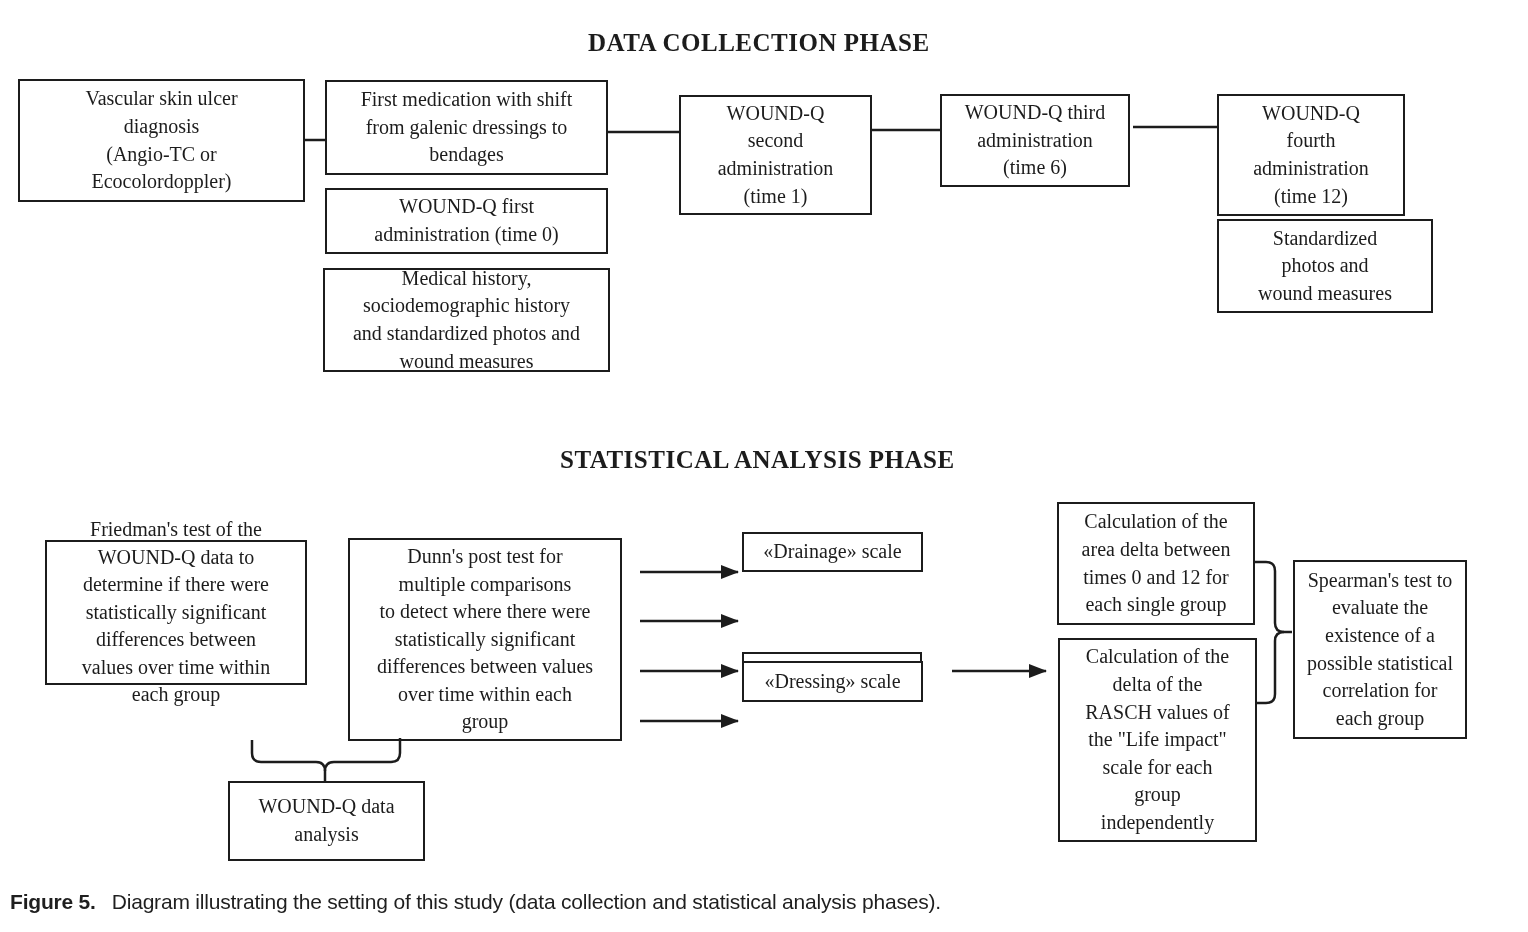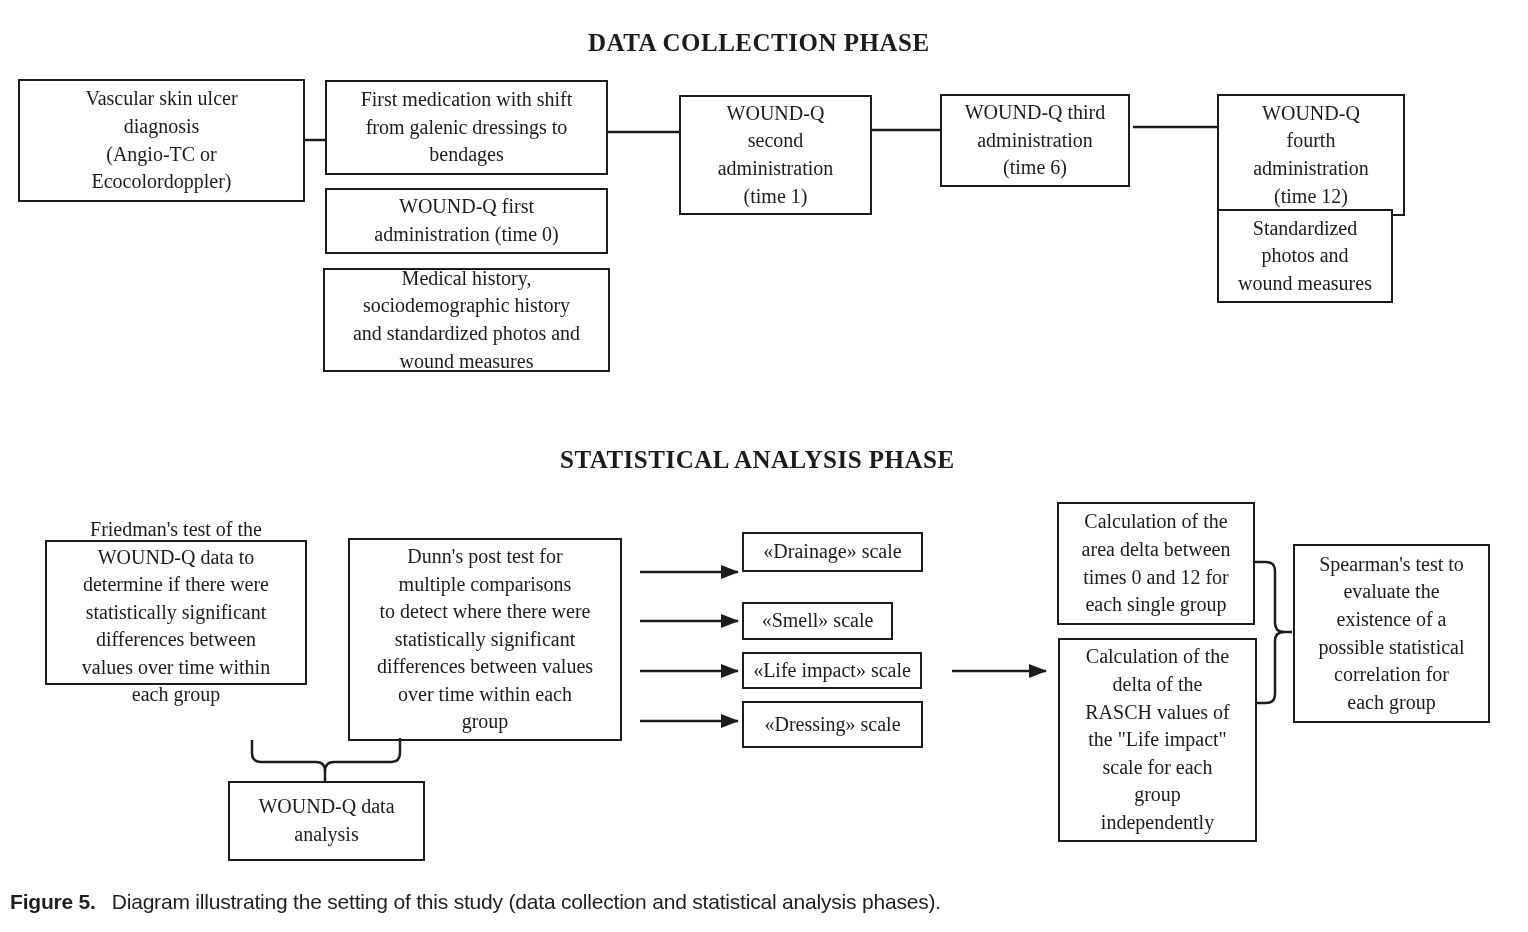--- a/index.html
+++ b/index.html
@@ -52,54 +52,53 @@
 second
 administration
 (time 1)</div>
     <div class="dbox" style="left:940px;top:94px;width:190px;height:93px">WOUND-Q third
 administration
 (time 6)</div>
     <div class="dbox" style="left:1217px;top:94px;width:188px;height:122px">WOUND-Q
 fourth
 administration
 (time 12)</div>
-    <div class="dbox" style="left:1217px;top:209px;width:176px;height:94px">Standardized
+    <div class="dbox" style="left:1217px;top:219px;width:216px;height:94px">Standardized
 photos and
 wound measures</div>
 
     <div class="dbox" style="left:45px;top:540px;width:262px;height:145px">Friedman's test of the
 WOUND-Q data to
 determine if there were
 statistically significant
 differences between
 values over time within
 each group</div>
     <div class="dbox" style="left:348px;top:538px;width:274px;height:203px">Dunn's post test for
 multiple comparisons
 to detect where there were
 statistically significant
 differences between values
 over time within each
 group</div>
     <div class="dbox" style="left:742px;top:532px;width:181px;height:40px">«Drainage» scale</div>
-    <div class="dbox" style="left:742px;top:602px;width:151px;height:38px">«Smell» scale</div>
     <div class="dbox" style="left:742px;top:652px;width:180px;height:37px">«Life impact» scale</div>
-    <div class="dbox" style="left:742px;top:701px;width:181px;height:47px">«Dressing» scale</div>
+    <div class="dbox" style="left:742px;top:661px;width:181px;height:41px">«Dressing» scale</div>
     <div class="dbox" style="left:1057px;top:502px;width:198px;height:123px">Calculation of the
 area delta between
 times 0 and 12 for
 each single group</div>
     <div class="dbox" style="left:1058px;top:638px;width:199px;height:204px">Calculation of the
 delta of the
 RASCH values of
 the "Life impact"
 scale for each
 group
 independently</div>
-    <div class="dbox" style="left:1293px;top:544px;width:197px;height:179px">Spearman's test to
+    <div class="dbox" style="left:1293px;top:560px;width:174px;height:179px">Spearman's test to
 evaluate the
 existence of a
 possible statistical
 correlation for
 each group</div>
     <div class="dbox" style="left:228px;top:781px;width:197px;height:80px">WOUND-Q data
 analysis</div>
 
     <svg class="connectors" xmlns="http://www.w3.org/2000/svg">
       <defs>

